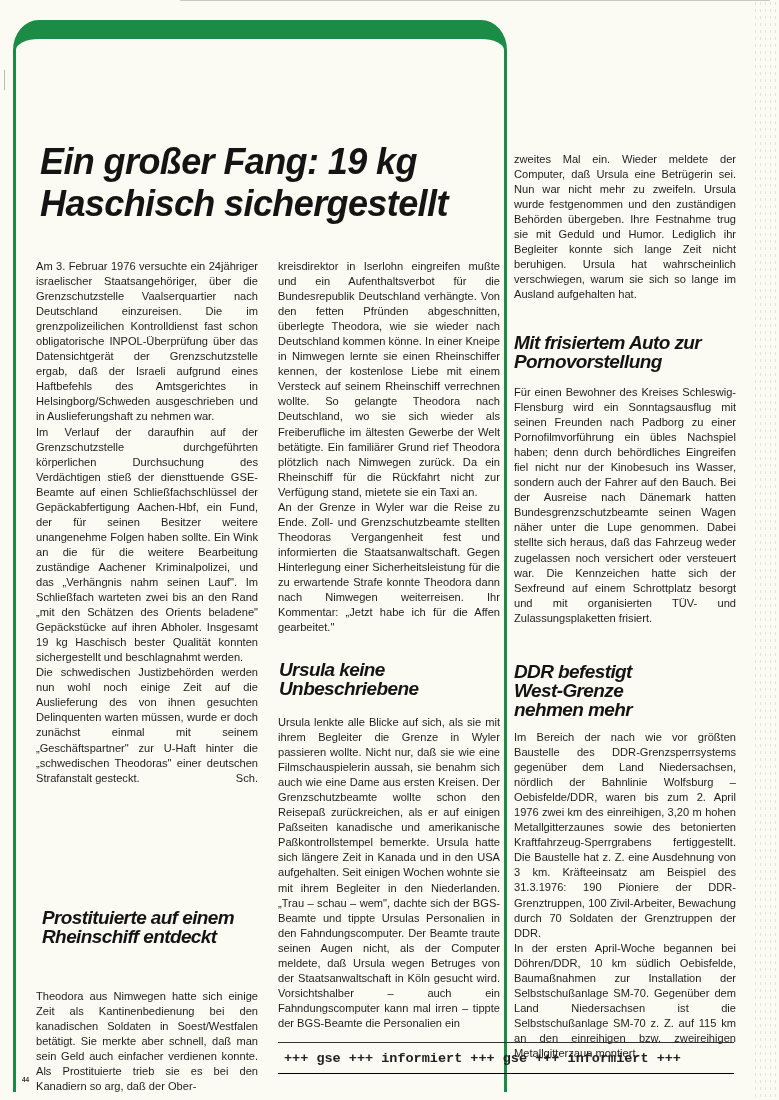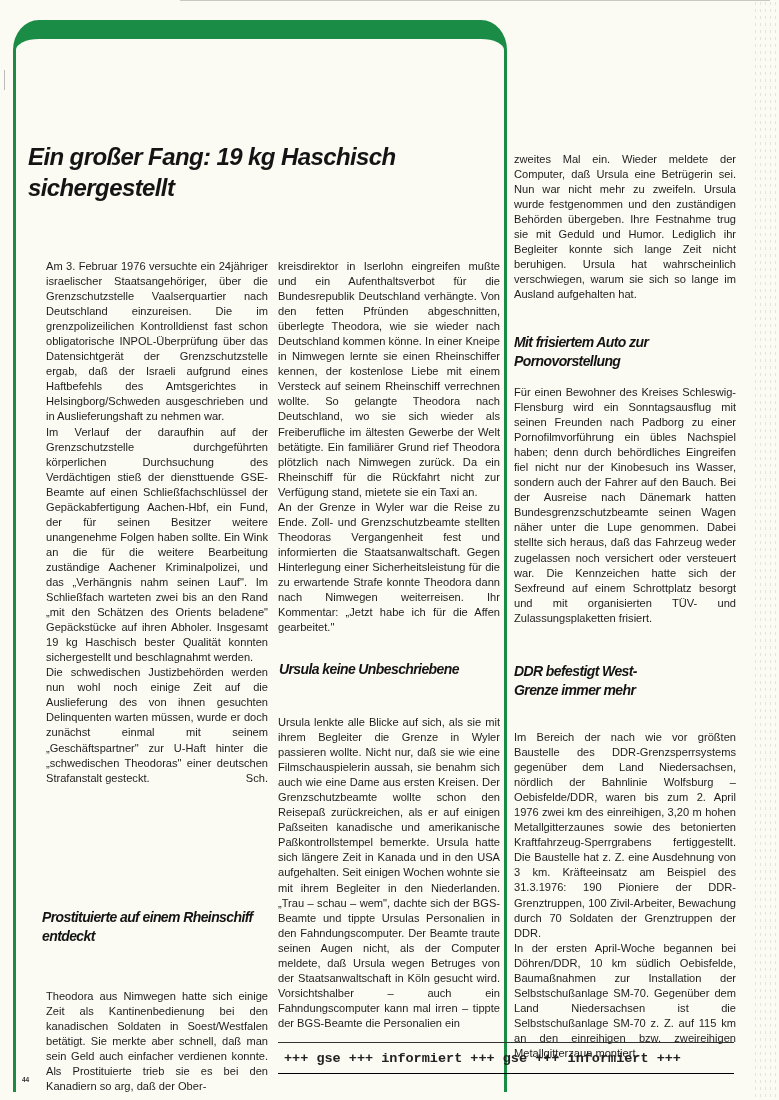--- a/index.html
+++ b/index.html
@@ -31,32 +31,32 @@
       radial-gradient(#cfcfc4 0.7px, transparent 1px);
     background-size: 5px 7px;
     opacity: 0.55;
   }
   h1, h2 {
     margin: 0; font-weight: 900; font-style: italic;
     font-family: "Liberation Sans", sans-serif;
     color: #141414; letter-spacing: -0.6px;
   }
   h1 {
-    position: absolute; left: 28px; top: 141px; width: 470px;
-    font-size: 24px; line-height: 31px;
+    position: absolute; left: 40px; top: 141px; width: 470px;
+    font-size: 36px; line-height: 42px;
   }
   h2 {
-    font-size: 14px; line-height: 19px; font-style: italic;
+    font-size: 19px; line-height: 19px; font-style: italic;
   }
   .col {
     position: absolute; font-size: 11.1px; line-height: 15.05px;
     text-align: justify; hyphens: none;
   }
   .col p { margin: 0; }
-  .c1 { left: 46px; width: 222px; }
+  .c1 { left: 36px; width: 222px; }
   .c2 { left: 278px; width: 222px; }
   .c3 { left: 514px; width: 222px; }
   .pagenum {
     position: absolute; left: 22px; top: 1076px; font-size: 6.5px; font-weight: bold; color: #333;
   }
   .banner {
     position: absolute; left: 278px; top: 1042px; width: 456px; height: 32px;
     border-top: 1px solid #333; border-bottom: 1px solid #000000;
     font-family: "Liberation Mono", monospace; font-size: 13.5px; font-weight: bold;
     line-height: 32px; color: #222; padding-left: 6px; box-sizing: border-box;
@@ -97,19 +97,19 @@
 
 <div class="col c3" style="top:140px;margin-top:12px;">
   <p>zweites Mal ein. Wieder meldete der Computer, daß Ursula eine Betrügerin sei. Nun war nicht mehr zu zweifeln. Ursula wurde festgenommen und den zuständigen Behörden übergeben. Ihre Festnahme trug sie mit Geduld und Humor. Lediglich ihr Begleiter konnte sich lange Zeit nicht beruhigen. Ursula hat wahrscheinlich verschwiegen, warum sie sich so lange im Ausland aufgehalten hat.</p>
 </div>
 
 <h2 style="position:absolute; left:514px; top:333px; width:230px;">Mit frisiertem Auto zur Pornovorstellung</h2>
 <div class="col c3" style="top:385px;">
   <p>Für einen Bewohner des Kreises Schleswig-Flensburg wird ein Sonntagsausflug mit seinen Freunden nach Padborg zu einer Pornofilmvorführung ein übles Nachspiel haben; denn durch behördliches Eingreifen fiel nicht nur der Kinobesuch ins Wasser, sondern auch der Fahrer auf den Bauch. Bei der Ausreise nach Dänemark hatten Bundesgrenzschutzbeamte seinen Wagen näher unter die Lupe genommen. Dabei stellte sich heraus, daß das Fahrzeug weder zugelassen noch versichert oder versteuert war. Die Kennzeichen hatte sich der Sexfreund auf einem Schrottplatz besorgt und mit organisierten TÜV- und Zulassungsplaketten frisiert.</p>
 </div>
 
-<h2 style="position:absolute; left:514px; top:662px; width:160px;">DDR befestigt West-Grenze immer mehr</h2>
+<h2 style="position:absolute; left:514px; top:662px; width:160px;">DDR befestigt West-Grenze nehmen mehr</h2>
 <div class="col c3" style="top:730px;">
   <p>Im Bereich der nach wie vor größten Baustelle des DDR-Grenzsperrsystems gegenüber dem Land Niedersachsen, nördlich der Bahnlinie Wolfsburg – Oebisfelde/DDR, waren bis zum 2. April 1976 zwei km des einreihigen, 3,20 m hohen Metallgitterzaunes sowie des betonierten Kraftfahrzeug-Sperrgrabens fertiggestellt. Die Baustelle hat z. Z. eine Ausdehnung von 3 km. Kräfteeinsatz am Beispiel des 31.3.1976: 190 Pioniere der DDR-Grenztruppen, 100 Zivil-Arbeiter, Bewachung durch 70 Soldaten der Grenztruppen der DDR.</p>
   <p>In der ersten April-Woche begannen bei Döhren/DDR, 10 km südlich Oebisfelde, Baumaßnahmen zur Installation der Selbstschußanlage SM-70. Gegenüber dem Land Niedersachsen ist die Selbstschußanlage SM-70 z. Z. auf 115 km an den einreihigen bzw. zweireihigen Metallgitterzaun montiert.</p>
 </div>
 
 <div class="banner">+++ gse +++ informiert +++ gse +++ informiert +++</div>
 
 </body></html>

